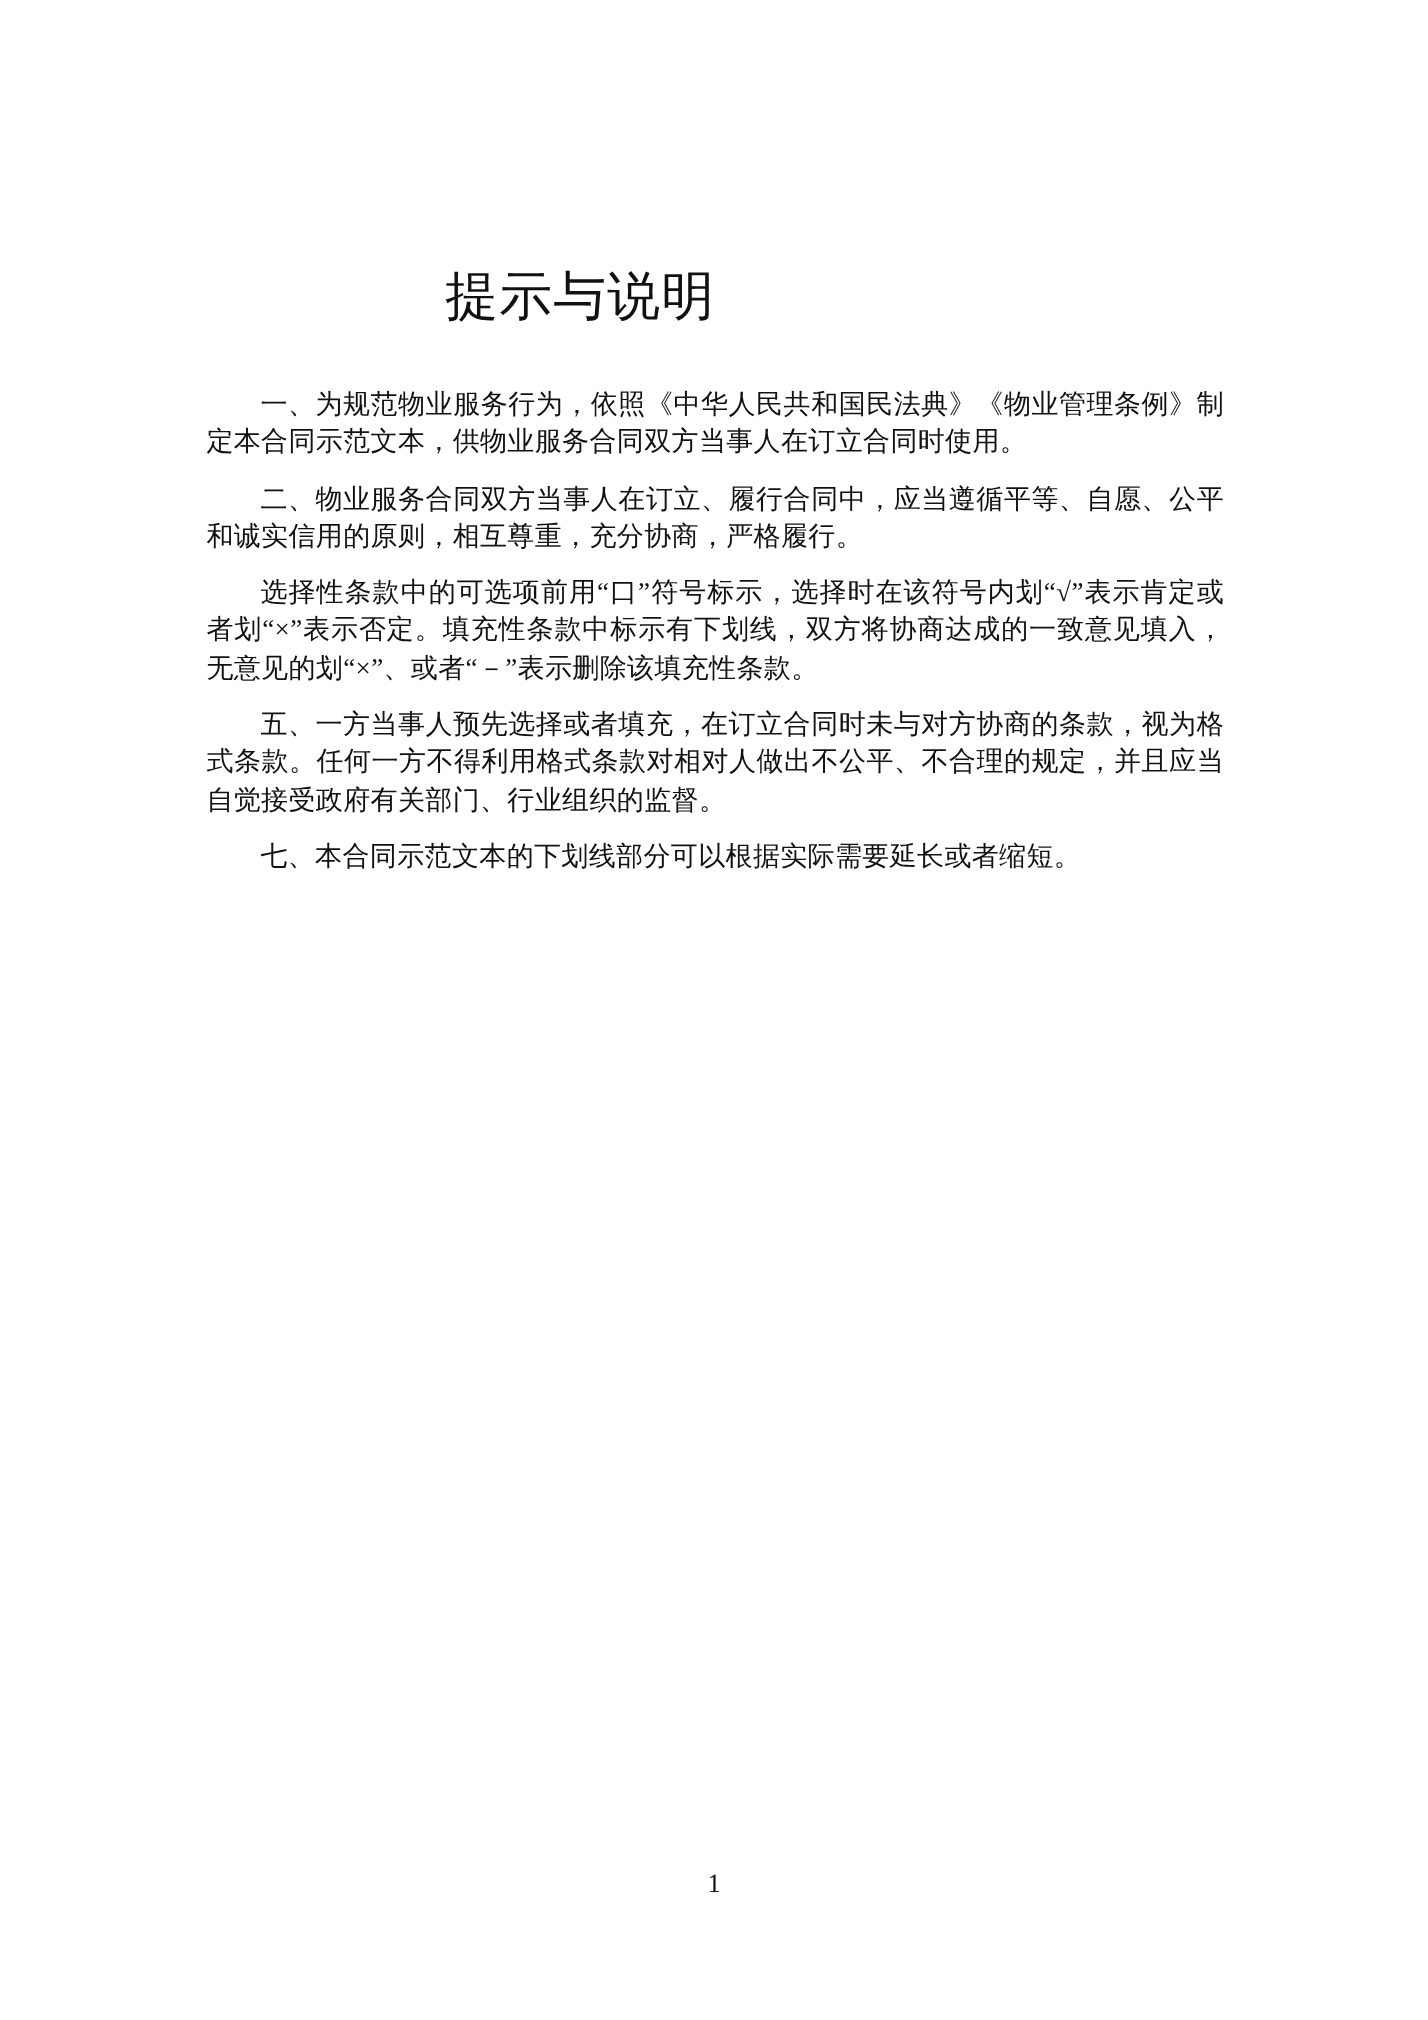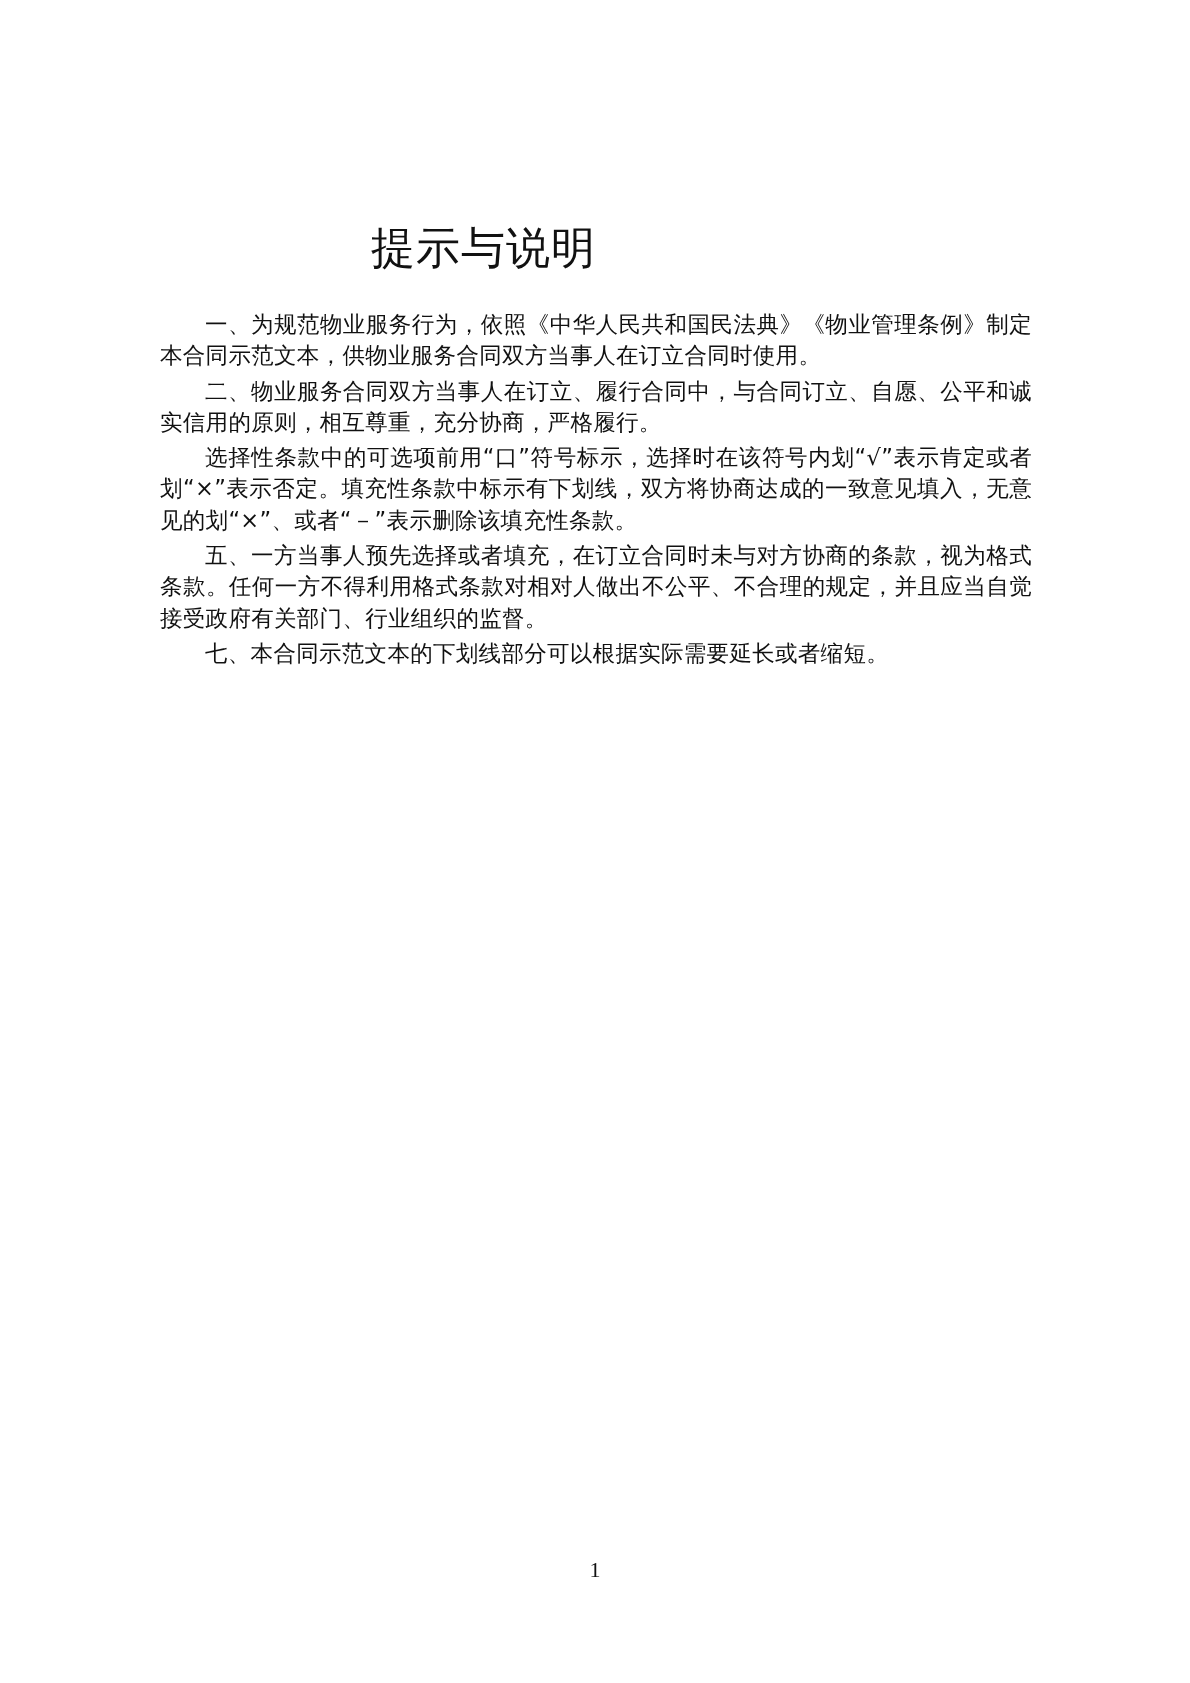--- a/index.html
+++ b/index.html
@@ -1,31 +1,31 @@
 <!DOCTYPE html>
 <html><head>
   <meta charset="utf-8">
   <style>
     html, body { margin: 0; padding: 0; background: #ffffff; }
     body { width: 1190px; height: 1683px; position: relative; overflow: hidden;
            font-family: "DejaVu Sans", "Liberation Sans", sans-serif; color: #111; }
     .title { position: absolute; top: 218px; left: 0; width: 967px; text-align: center;
              font-size: 44px; letter-spacing: 1px; line-height: 60px; }
     .content { position: absolute; top: 305px; left: 156px; width: 880px; }
-    .para { font-size: 22.5px; line-height: 31.3px; text-indent: 2em; margin: 4px;
-            text-align: justify; letter-spacing: 0.3px; }
+    .para { font-size: 22.5px; line-height: 31.3px; text-indent: 2em; margin: 16px;
+            text-align: justify; letter-spacing: 0.3px; font-family: Liberation Serif, serif; }
     .page-number { position: absolute; top: 1557px; left: 0; width: 1190px; text-align: center;
                    font-family: "Liberation Serif", "DejaVu Serif", serif; font-size: 22px; }
   </style>
 </head>
 <body>
 
 <div class="title">提示与说明</div>
 
 <div class="content">
   <p class="para">一、为规范物业服务行为，依照《中华人民共和国民法典》《物业管理条例》制定本合同示范文本，供物业服务合同双方当事人在订立合同时使用。</p>
-  <p class="para">二、物业服务合同双方当事人在订立、履行合同中，与合同订立、自愿、公平和诚实信用的原则，相互尊重，充分协商，严格履行。</p>
+  <p class="para">二、物业服务合同双方当事人在订立、履行合同中，应当遵循平等、自愿、公平和诚实信用的原则，相互尊重，充分协商，严格履行。</p>
   <p class="para">选择性条款中的可选项前用“口”符号标示，选择时在该符号内划“√”表示肯定或者划“×”表示否定。填充性条款中标示有下划线，双方将协商达成的一致意见填入，无意见的划“×”、或者“－”表示删除该填充性条款。</p>
   <p class="para">五、一方当事人预先选择或者填充，在订立合同时未与对方协商的条款，视为格式条款。任何一方不得利用格式条款对相对人做出不公平、不合理的规定，并且应当自觉接受政府有关部门、行业组织的监督。</p>
   <p class="para">七、本合同示范文本的下划线部分可以根据实际需要延长或者缩短。</p>
 </div>
 
 <div class="page-number">1</div>
 
 </body></html>

